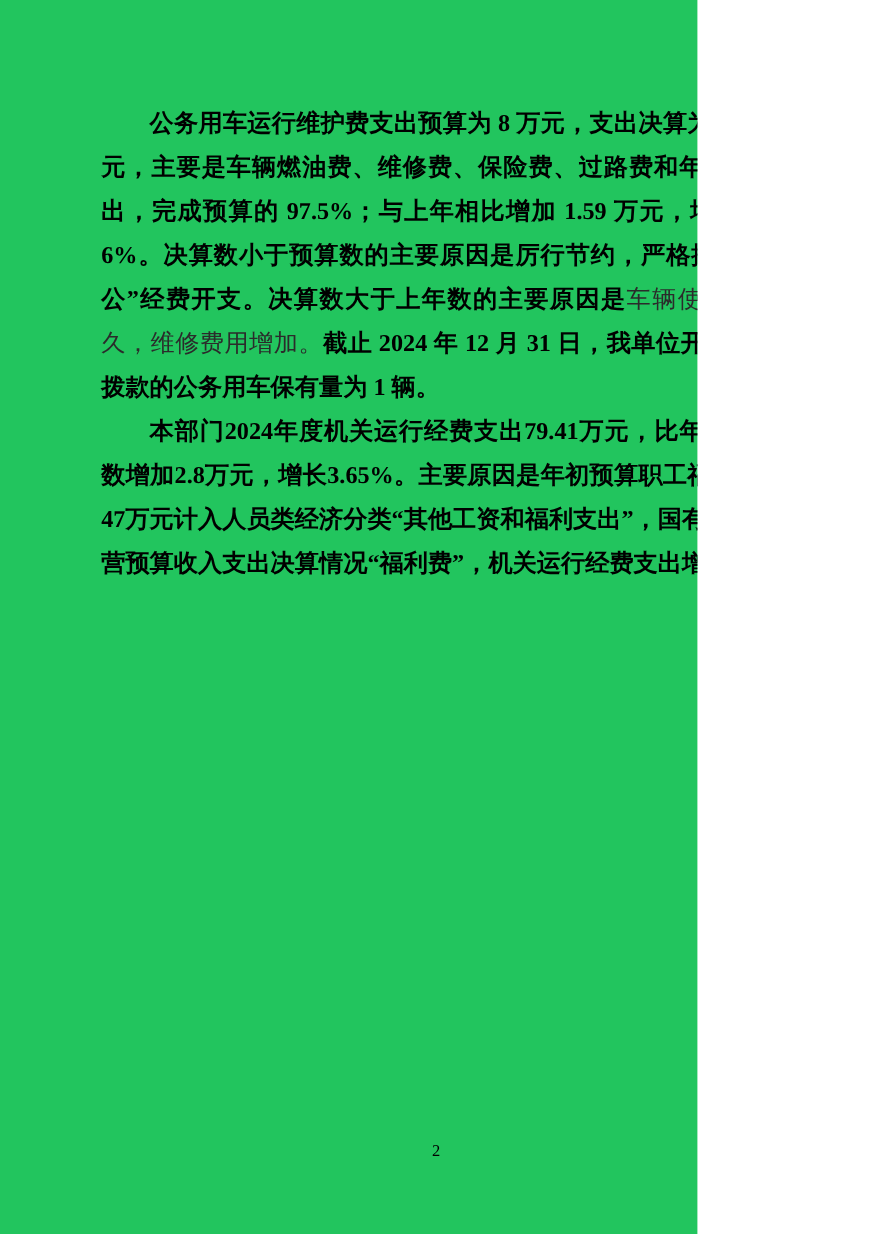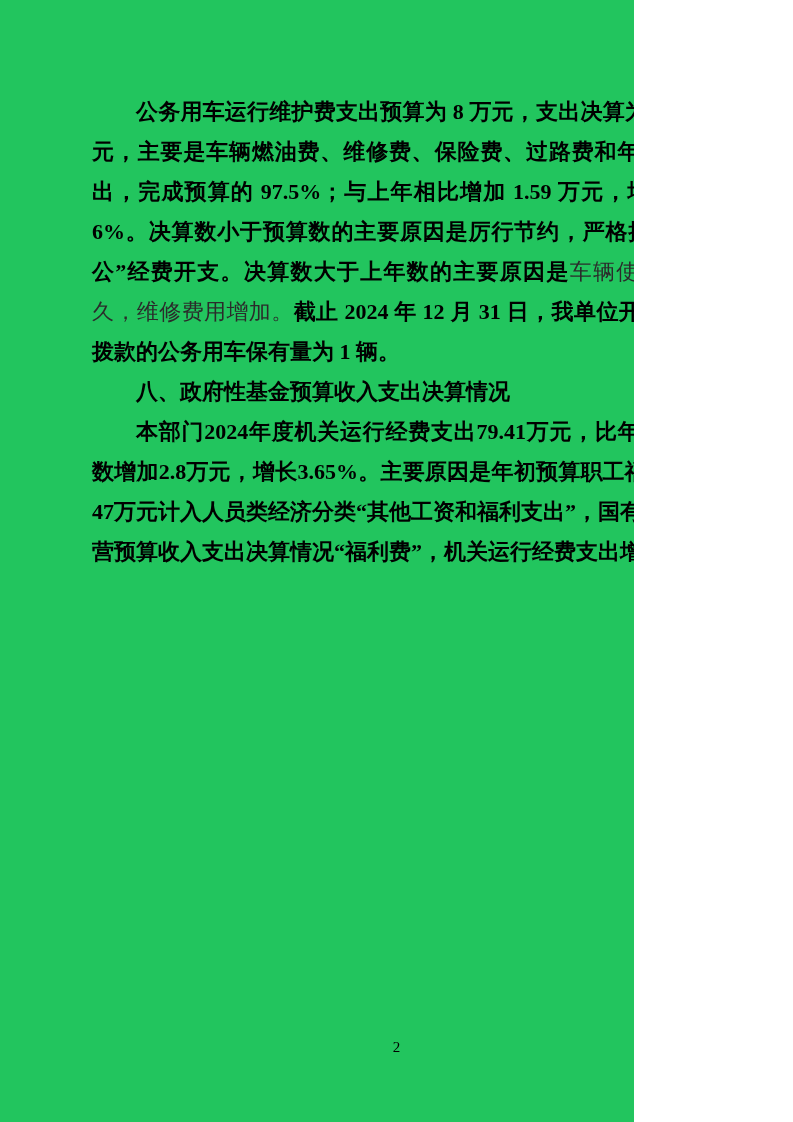--- a/index.html
+++ b/index.html
@@ -53,17 +53,16 @@
     color: #000000;
     font-weight: 400;
   }
 </style>
 </head>
 <body>
 
 <div class="page">
   <div class="doc-body">
       <div class="para"><span class="seg-hei">公务用车运行维护费支出预算为 8 万元，支出决算为 7.8 万元，主要是车辆燃油费、维修费、保险费、过路费和年检费支出，完成预算的 97.5%；与上年相比增加 1.59 万元，增长 25.6%。决算数小于预算数的主要原因是厉行节约，严格控制“三公”经费开支。决算数大于上年数的主要原因是</span><span class="seg-song">车辆使用年限久，维修费用增加。</span><span class="seg-hei">截止 2024 年 12 月 31 日，我单位开支财政拨款的公务用车保有量为 1 辆。</span></div>
-      <div class="para"><span class="seg-hei">八、政府性基金预算收入支出决算情况</span></div>
       <div class="para"><span class="seg-hei">本部门2024年度机关运行经费支出79.41万元，比年初预算数增加2.8万元，增长3.65%。主要原因是年初预算职工福利费7.47万元计入人员类经济分类“其他工资和福利支出”，国有资本经营预算收入支出决算情况“福利费”，机关运行经费支出增</span></div>
     </div>
   <div class="page-number">2</div>
 </div>
 
 </body></html>

